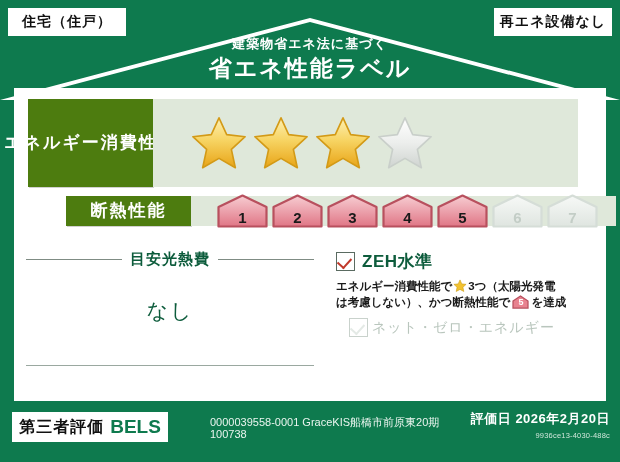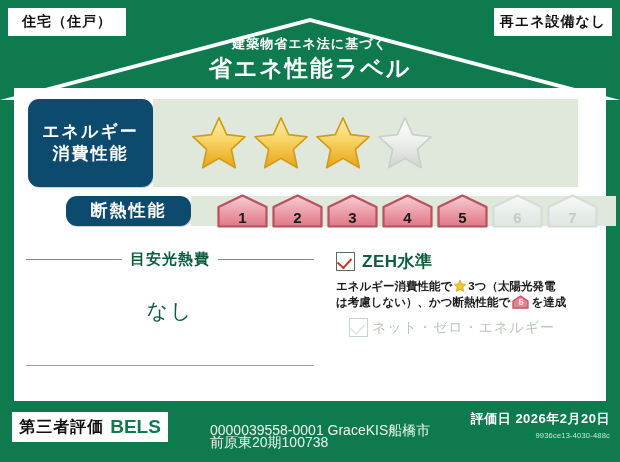--- a/index.html
+++ b/index.html
@@ -39,25 +39,24 @@
     position:absolute;background:#ffffff;color:#111;
     font-size:14px;font-weight:bold;letter-spacing:1px;
     display:flex;align-items:center;justify-content:center;z-index:8;
   }
   #tag-left{left:8px;top:8px;width:118px;height:28px;}
   #tag-right{right:8px;top:8px;width:118px;height:28px;font-family:Liberation Serif, serif;}
 
   
   .perf-row{position:absolute;display:flex;align-items:stretch;}
   .row-label{
-    background:#0c4a6e;color:#fff;font-weight:bold;
-    display:flex;flex-direction:column;align-items:center;justify-content:center;
+    background:#4d7c0f;color:#fff;font-weight:bold;
+    display:flex;flex-direction:row;align-items:center;justify-content:center;
     text-align:center;letter-spacing:2px;
     box-shadow:1px 1px 0 rgba(0,0,0,.18);
-    border-radius:11px;
   }
   .row-label span{display:block;font-size:17px;line-height:22px;white-space:nowrap;}
   .row-body{background:#dfe8da;flex:1;position:relative;}
 
   #row-energy{left:28px;top:99px;width:550px;height:88px;}
   #row-energy .row-label{width:125px;}
   #row-insul{left:28px;top:196px;width:550px;height:30px;margin-left:38px;}
   #row-insul .row-label{width:125px;}
 
   
@@ -117,22 +116,22 @@
 
   
   #footer{position:absolute;left:0;top:406px;width:620px;height:56px;color:#fff;}
   #bels{
     position:absolute;left:12px;top:6px;width:156px;height:30px;background:#fff;
     display:flex;align-items:center;justify-content:center;gap:6px;
   }
   #bels .ja{font-size:16px;font-weight:bold;color:#111;letter-spacing:1px;}
   #bels .en{font-size:19px;font-weight:bold;color:#0e7a4e;letter-spacing:0px;}
   #cert-id{
-    position:absolute;left:210px;top:18px;width:230px;
-    font-size:14px;line-height:12px;color:#eaf5ef;letter-spacing:0;
+    position:absolute;left:210px;top:10px;width:230px;
+    font-size:11px;line-height:12px;color:#eaf5ef;letter-spacing:0;
   }
   #eval{position:absolute;right:10px;top:4px;text-align:right;}
   #eval .date{font-size:13px;font-weight:bold;letter-spacing:.5px;}
   #eval .hash{font-size:7.5px;color:#cfe6da;margin-top:3px;letter-spacing:.2px;}
 </style>
 </head>
 <body>
 
 <div id="frame">
 

